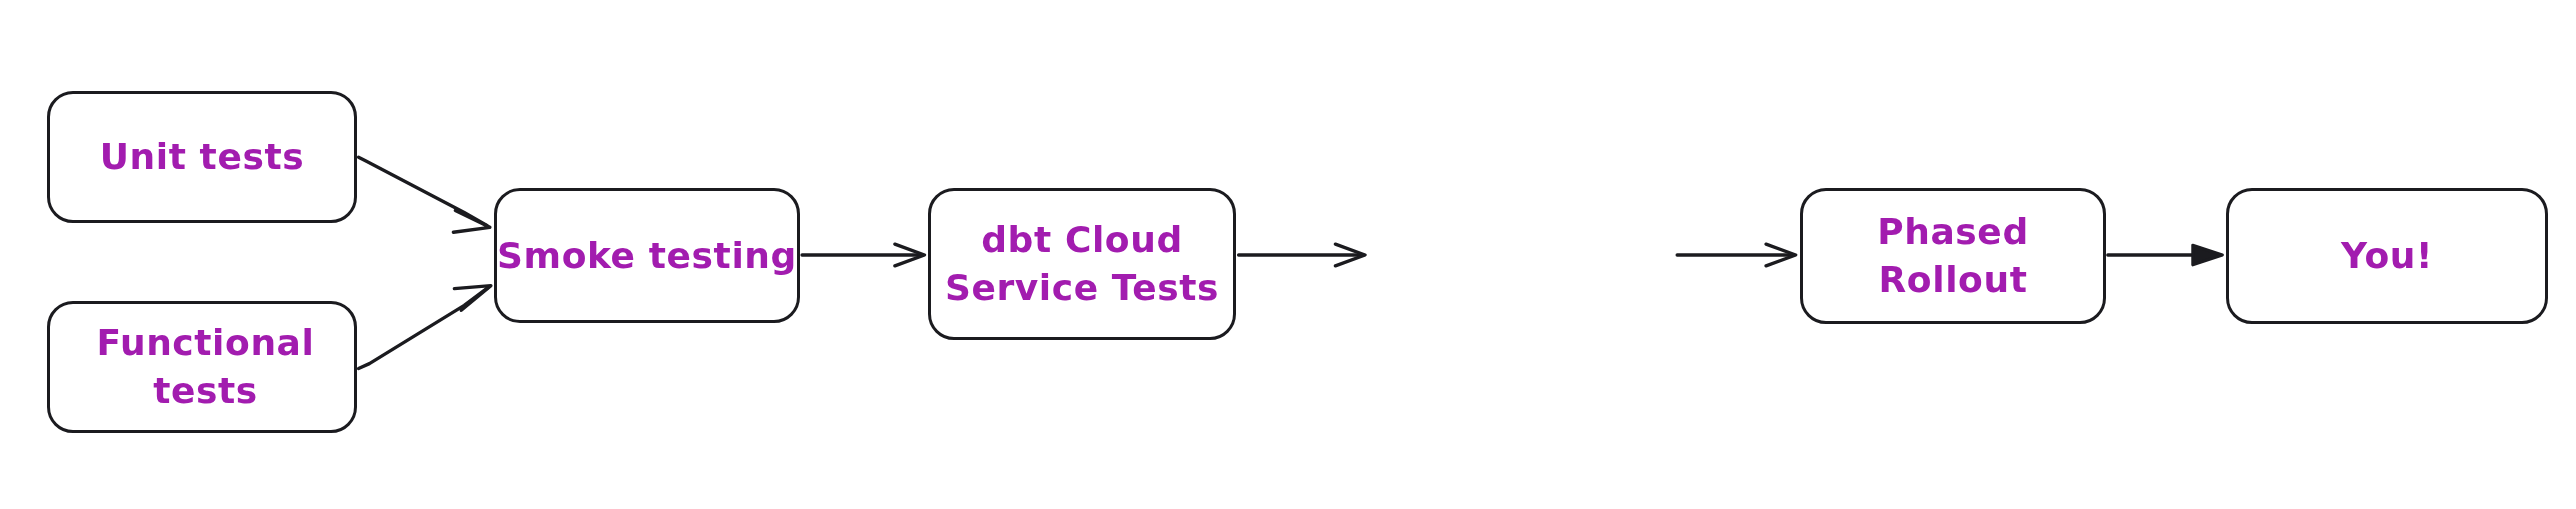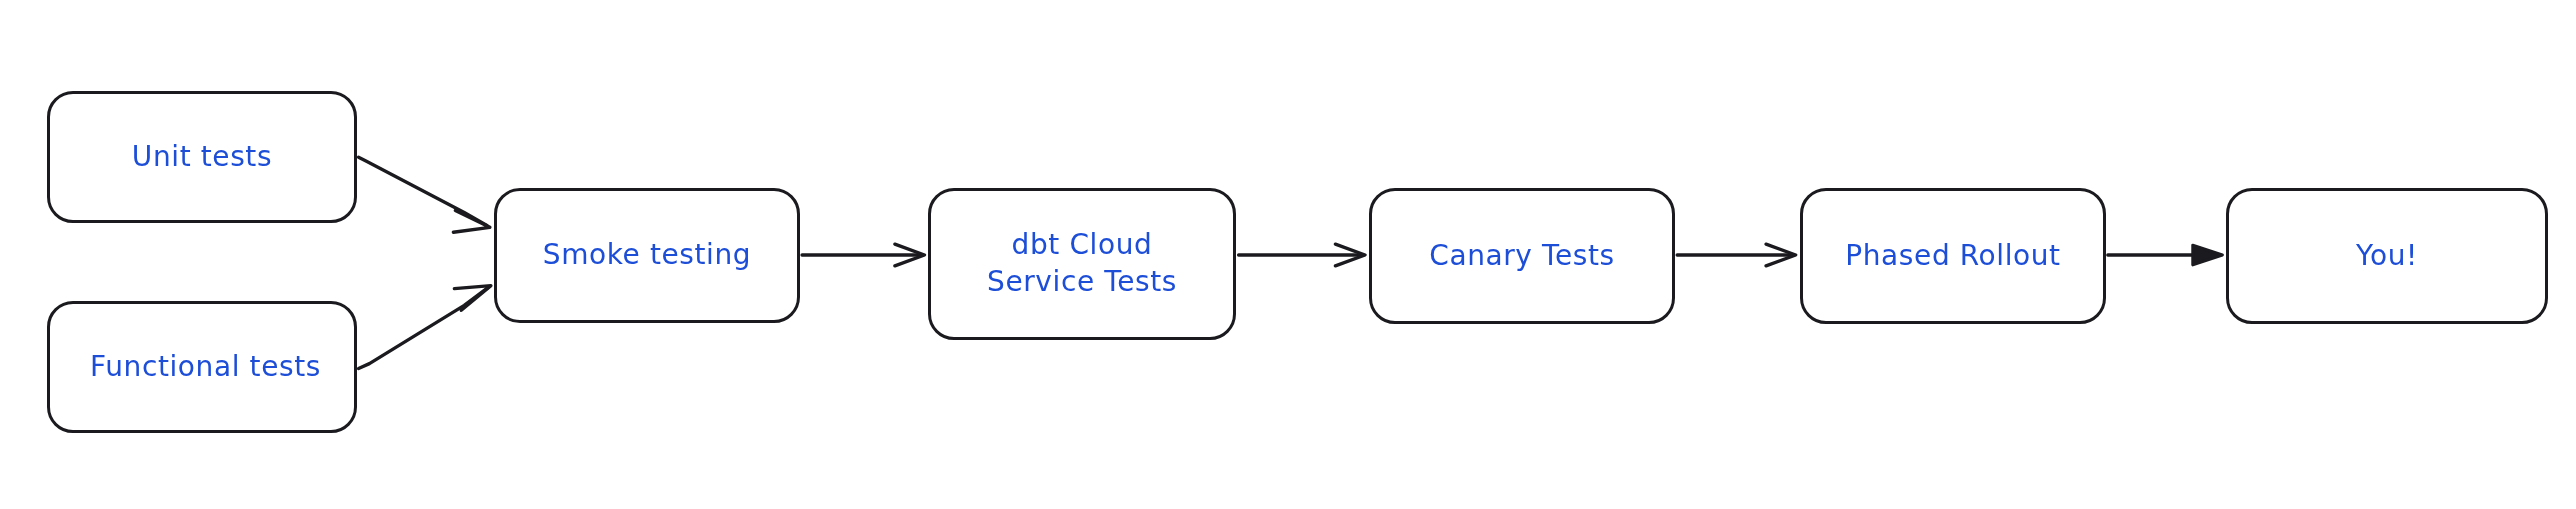--- a/index.html
+++ b/index.html
@@ -32,27 +32,28 @@
     background: #ffffff;
     border: 3.2px solid #1b1b1f;
     border-radius: 26px;
     display: flex;
     align-items: center;
     justify-content: center;
     z-index: 2;
   }
   .node-label {
     font-family: "DejaVu Sans", "Liberation Sans", sans-serif;
-    font-size: 28px;
+    font-size: 36px;
     line-height: 1.32;
     letter-spacing: 0.6px;
-    color: #1d4ed8;
+    color: #a21caf;
     text-align: center;
     white-space: pre-line;
     user-select: none;
+    font-weight: bold;
   }
   
   #node-unit-tests        { left: 47px;   top: 91px;  width: 310px; height: 132px; }
   #node-functional-tests  { left: 47px;   top: 301px; width: 310px; height: 132px; padding-left: 7px; }
   #node-smoke-testing     { left: 494px;  top: 188px; width: 306px; height: 135px; }
   #node-dbt-cloud         { left: 928px;  top: 188px; width: 308px; height: 152px; }
   #node-canary-tests      { left: 1369px; top: 188px; width: 306px; height: 136px; }
   #node-phased-rollout    { left: 1800px; top: 188px; width: 306px; height: 136px; }
   #node-you               { left: 2226px; top: 188px; width: 322px; height: 136px; }
 </style>
@@ -104,23 +105,20 @@
 
   <div class="node" id="node-smoke-testing">
     <span class="node-label">Smoke testing</span>
   </div>
 
   <div class="node" id="node-dbt-cloud">
     <span class="node-label">dbt Cloud
 Service Tests</span>
   </div>
 
-  <div class="node" id="node-canary-tests">
-    <span class="node-label">Canary Tests</span>
-  </div>
 
   <div class="node" id="node-phased-rollout">
     <span class="node-label">Phased Rollout</span>
   </div>
 
   <div class="node" id="node-you">
     <span class="node-label">You!</span>
   </div>
 
 </div>

